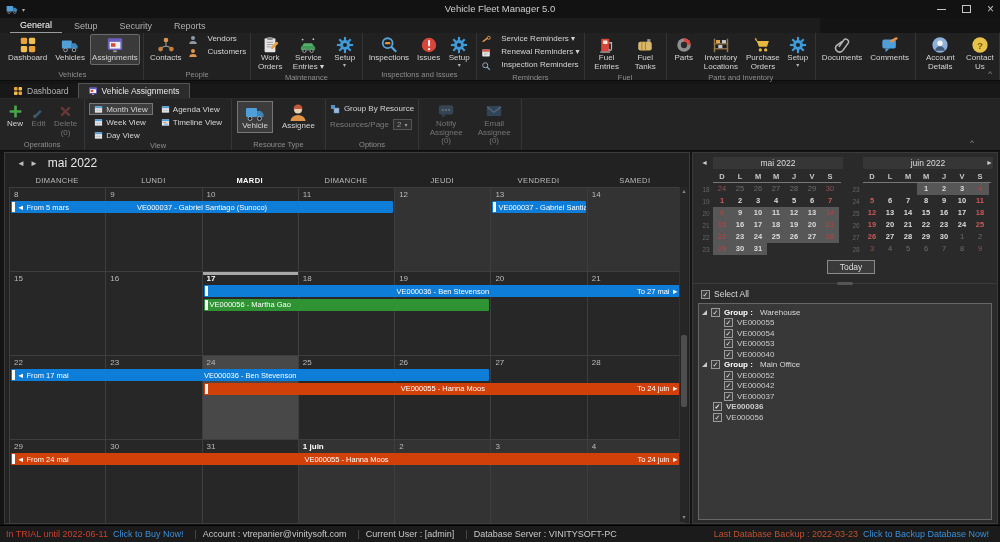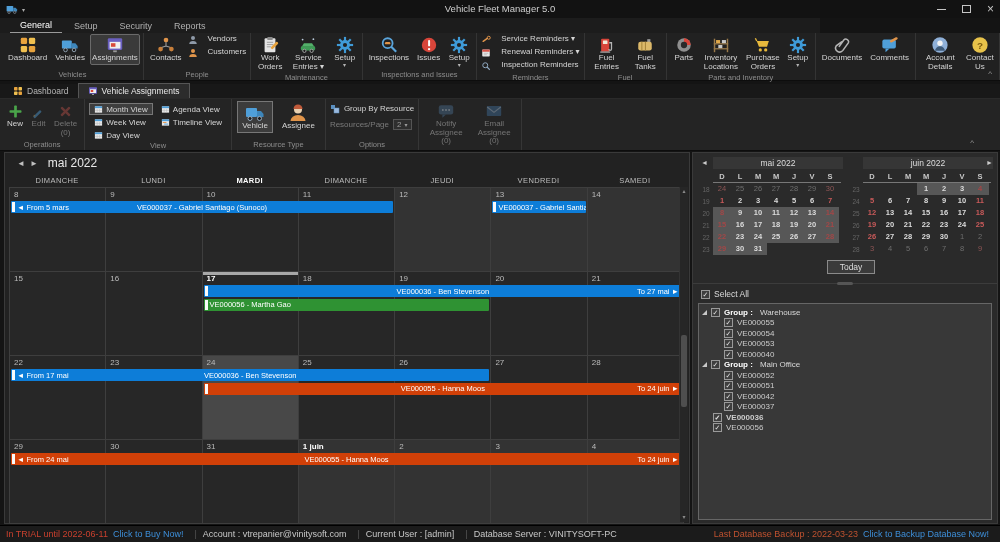--- a/index.html
+++ b/index.html
@@ -1030,24 +1030,20 @@
         <span class="cb">✓</span>
         <span class="grp-b">Group :</span>
         <span class="grp-n">Main Office</span>
       </div>
       <div class="trow" style="padding-left: 25px;">
         <span class="cb">✓</span>
         <span>VE000052</span>
       </div>
       <div class="trow" style="padding-left: 25px;">
         <span class="cb">✓</span>
-        <span>VE000051</span>
-      </div>
-      <div class="trow" style="padding-left: 25px;">
-        <span class="cb">✓</span>
         <span>VE000042</span>
       </div>
       <div class="trow" style="padding-left: 25px;">
         <span class="cb">✓</span>
         <span>VE000037</span>
       </div>
       <div class="trow" style="padding-left: 14px; font-weight: bold;">
         <span class="cb">✓</span>
         <span>VE000036</span>
       </div>

